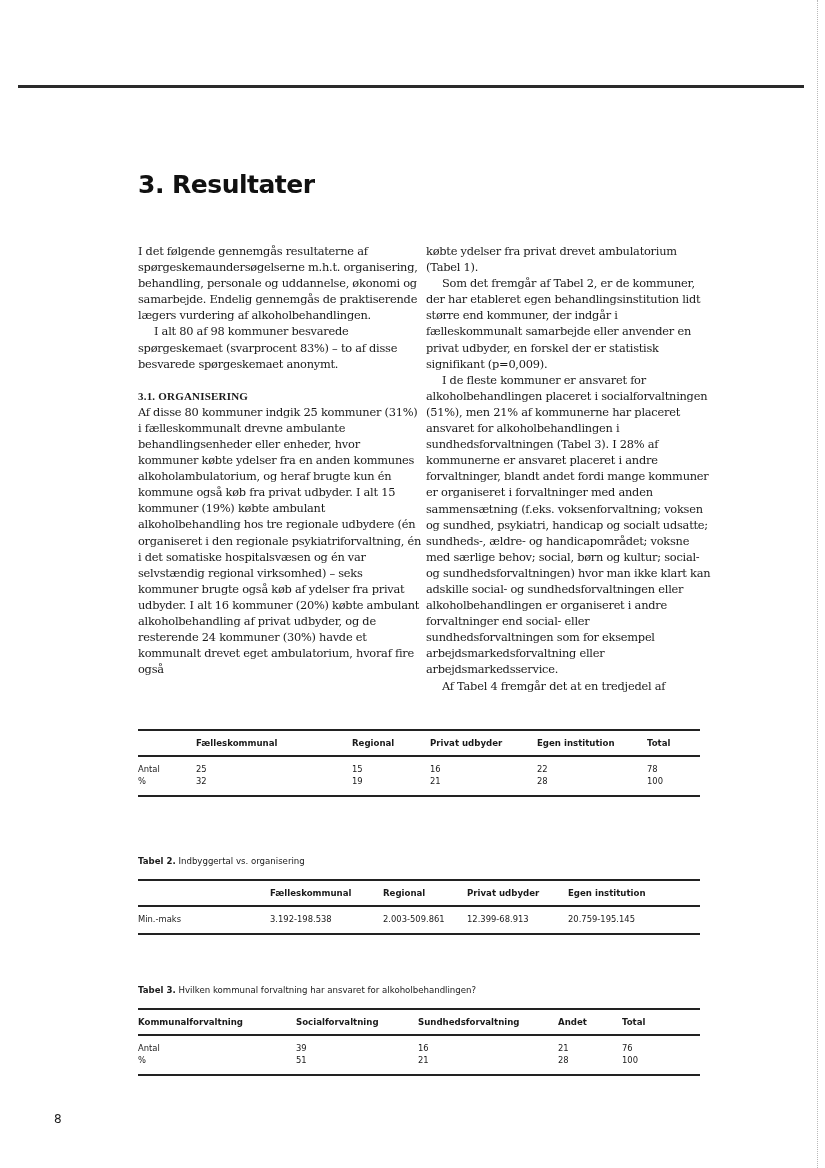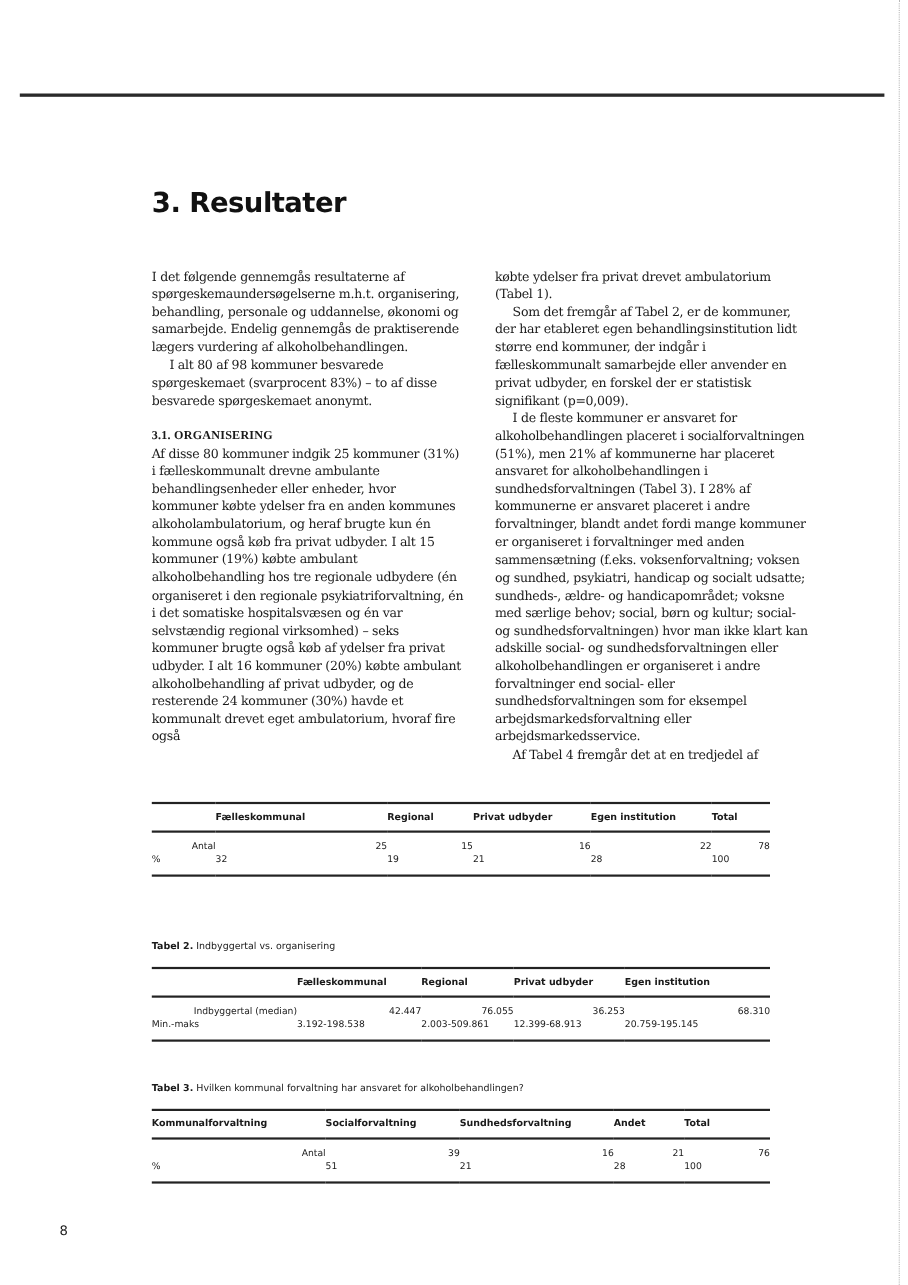--- a/index.html
+++ b/index.html
@@ -2,32 +2,32 @@
 <html><head>
 <meta charset="utf-8">
 <style>
   html, body { margin: 0; padding: 0; background: #ffffff; }
   body { width: 825px; height: 1168px; position: relative; overflow: hidden; color: #1a1a1a; }
   .rule-top { position: absolute; left: 18px; top: 85px; width: 786px; height: 3px; background: #2a2a2a; }
   .edge-right { position: absolute; left: 817px; top: 0; width: 1px; height: 1168px; border-left: 1px dotted #b8b8b8; }
   .title { position: absolute; left: 138px; top: 170px; margin: 0; font-family: "DejaVu Sans", sans-serif; font-weight: bold; font-size: 25px; letter-spacing: -0.5px; color: #111; }
   .col { position: absolute; top: 243px; width: 285px; font-family: "DejaVu Serif", serif; font-size: 11.4px; line-height: 16.1px; color: #1a1a1a; letter-spacing: -0.25px; }
   .col.left { left: 138px; }
-  .col.right { left: 426px; margin-left: 24px; }
+  .col.right { left: 426px; }
   .col p { margin: 0; }
   .col p.indent { text-indent: 16px; }
   .col .gap { height: 16px; }
   .sec-head { font-family: Liberation Serif, serif; font-weight: bold; font-size: 11px; letter-spacing: 0.2px; margin: 0; line-height: 16px; }
   .tbl { position: absolute; left: 138px; width: 562px; font-family: "DejaVu Sans", sans-serif; font-size: 8.4px; color: #1a1a1a; }
   .tbl .cap { font-size: 8.6px; margin-bottom: 13px; }
   .tbl .cap b { font-weight: bold; }
   .tbl table { width: 100%; border-collapse: collapse; }
   .tbl thead th { text-align: left; font-weight: bold; padding: 7px 0 7px 0; border-top: 2px solid #222; border-bottom: 2px solid #222; font-size: 8.6px; }
   .tbl tbody td { padding: 1px 0; font-size: 8.4px; }
-  .tbl tbody tr:first-child td { padding-top: 7px; text-align: right; }
+  .tbl tbody tr:first-child td { padding-top: 7px; }
   .tbl tbody tr:last-child td { padding-bottom: 9px; border-bottom: 2px solid #222; }
   #t1 { top: 729px; } #t2 { top: 856px; } #t3 { top: 985px; }
   .page-num { position: absolute; left: 54px; top: 1112px; font-family: "DejaVu Sans", sans-serif; font-size: 12px; }
 </style>
 </head>
 <body>
 
 <div class="rule-top"></div>
 <div class="edge-right"></div>
 
@@ -103,27 +103,20 @@
         <tr>
       <th></th>
       <th>Fælleskommunal</th>
       <th>Regional</th>
       <th>Privat udbyder</th>
       <th>Egen institution</th>
     </tr>
       </thead>
     <tbody>
       <tr>
-        <td>Indbyggertal (median)</td>
-        <td>42.447</td>
-        <td>76.055</td>
-        <td>36.253</td>
-        <td>68.310</td>
-      </tr>
-      <tr>
         <td>Min.-maks</td>
         <td>3.192-198.538</td>
         <td>2.003-509.861</td>
         <td>12.399-68.913</td>
         <td>20.759-195.145</td>
       </tr>
     </tbody>
   </table>
 </div>
 

